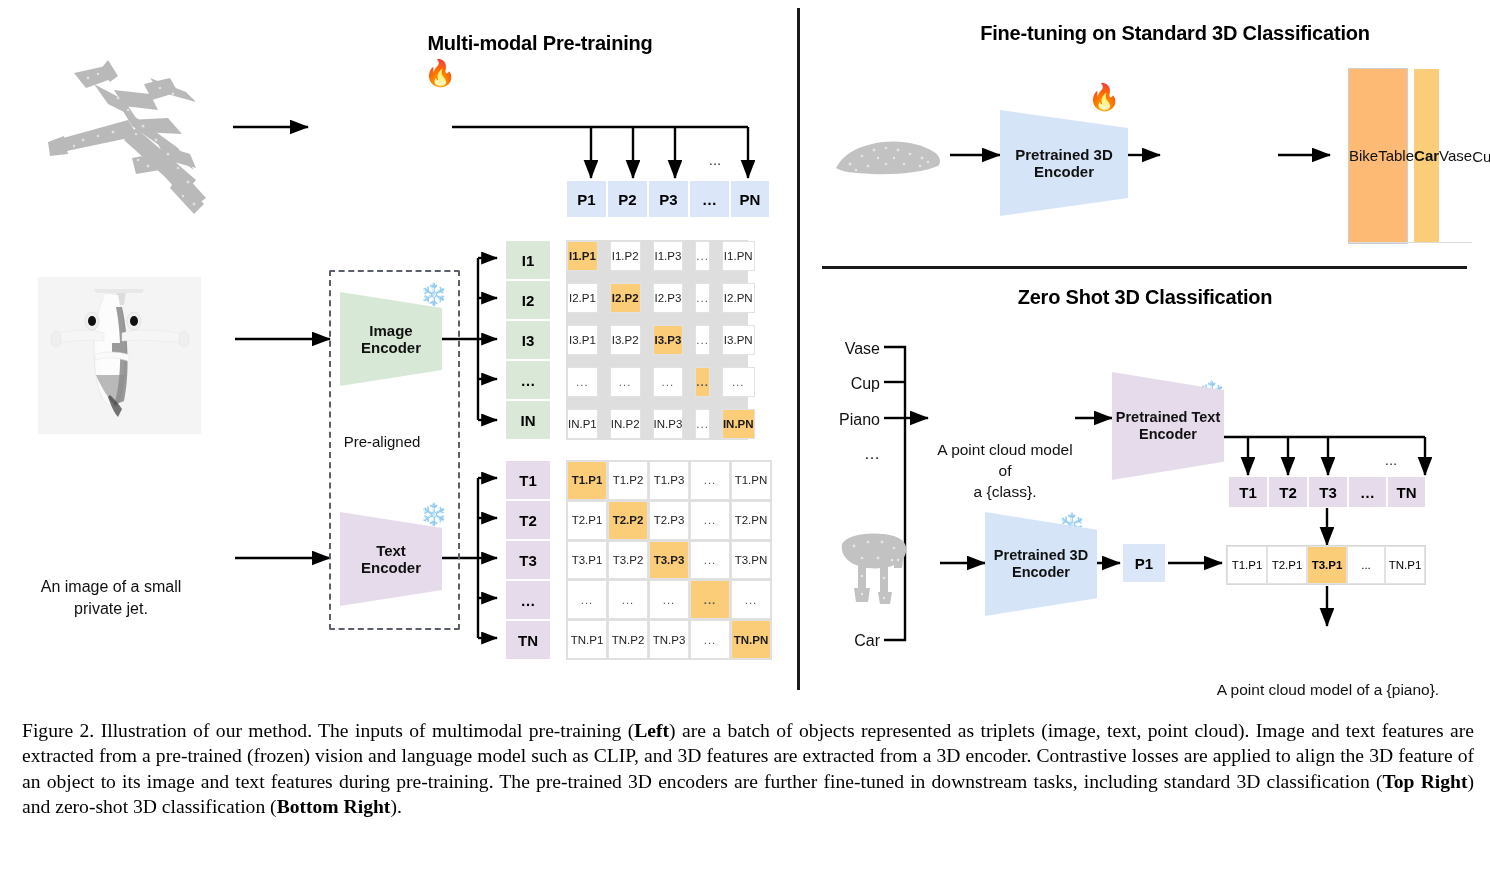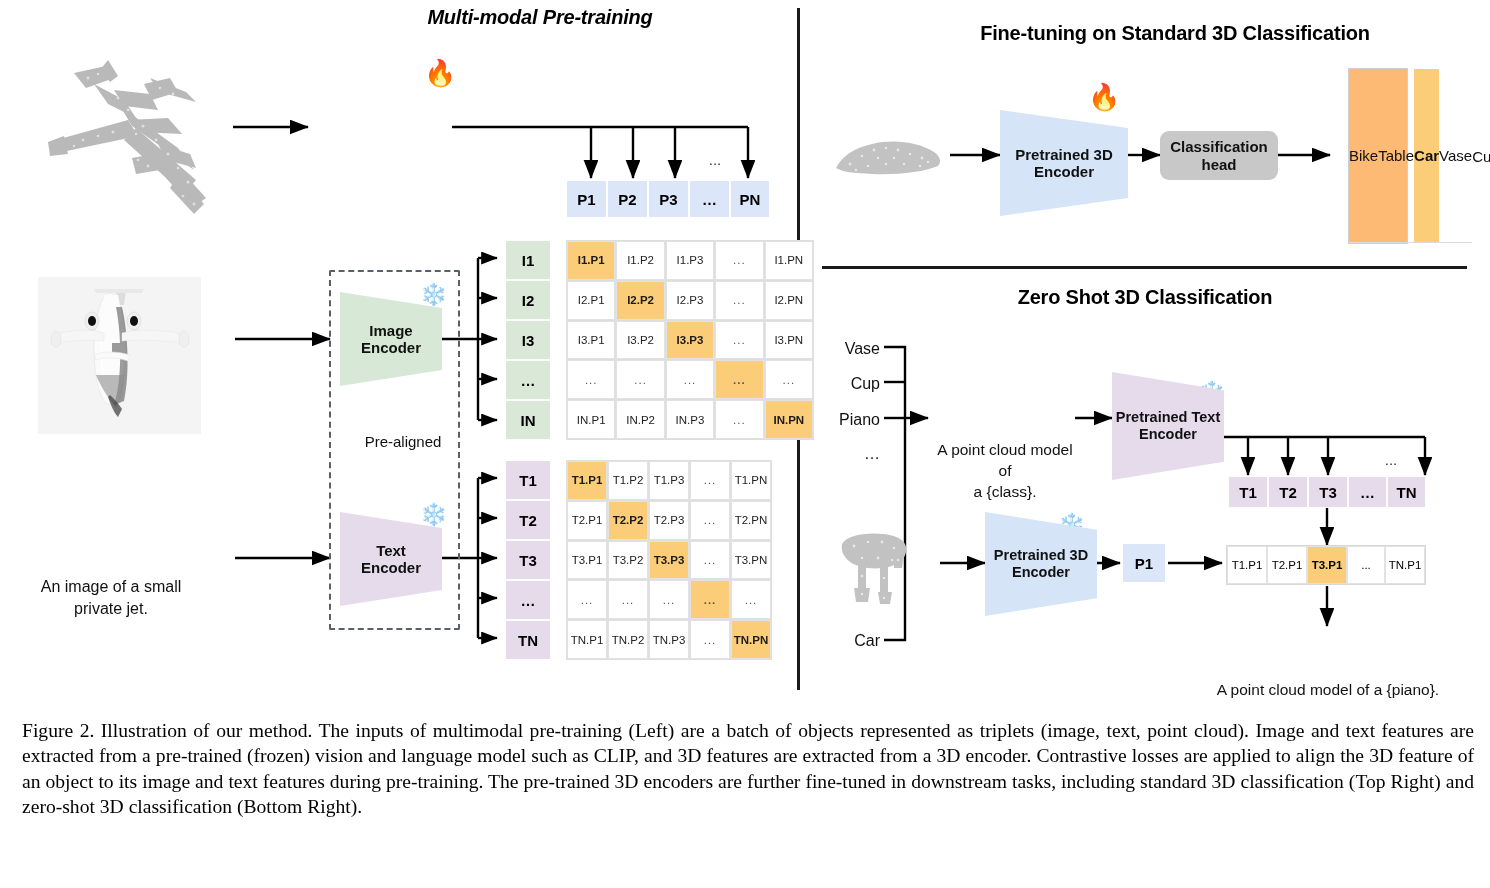--- a/index.html
+++ b/index.html
@@ -71,21 +71,21 @@
   
   .dashgrp{position:absolute;border:2px dashed #5a5f6b;box-sizing:border-box;border-radius:2px;}
 
   
   .pc{position:absolute;}
   .imgbox{position:absolute;background:#f2f2f2;overflow:hidden;}
 
   
   .caption{position:absolute;left:22px;top:718px;width:1452px;font-family:"Liberation Serif",serif;
            font-size:19.6px;line-height:1.30;text-align:justify;color:#000;}
-  .caption b{font-weight:normal;}
+  .caption b{font-weight:bold;}
 </style>
 </head>
 <body>
 
 <div class="fig">
 
   <div class="vdiv"></div>
   <div class="hdiv"></div>
 
   <svg class="ov" viewBox="0 0 1490 888">
@@ -149,21 +149,21 @@
       <line x1="940" y1="563" x2="985" y2="563" marker-end="url(#ah)"></line>
 
       <line x1="1078" y1="563" x2="1120" y2="563" marker-end="url(#ah)"></line>
 
       <line x1="1168" y1="563" x2="1222" y2="563" marker-end="url(#ah)"></line>
 
       <line x1="1327" y1="586" x2="1327" y2="626" marker-end="url(#ah)"></line>
     </g>
   </svg>
 
-  <div class="ptitle abs" style="left:290px;top:6px;width:500px;font-style:italic;">Multi-modal Pre-training</div>
+  <div class="ptitle abs" style="left:290px;top:32px;width:500px;">Multi-modal Pre-training</div>
 
   <svg class="pc" style="left:28px;top:48px;width:205px;height:175px;" viewBox="0 0 205 175">
     <g fill="#b9b9b9">
       <polygon points="46,25 78,18 86,30 58,40"></polygon>
       <polygon points="72,22 80,12 90,28 82,34"></polygon>
       <polygon points="66,36 96,52 108,70 80,56"></polygon>
       <polygon points="86,42 122,46 130,62 96,58"></polygon>
       <polygon points="92,58 150,100 166,122 104,78"></polygon>
       <polygon points="100,72 140,70 154,86 112,84"></polygon>
       <polygon points="116,36 142,30 150,44 124,52"></polygon>
@@ -235,21 +235,21 @@
       <path d="M70,120 C74,132 78,138 80,140 L84,132 C80,126 76,122 72,118 Z" fill="#3a3a3a" opacity="0.7"></path>
     </svg>
   </div>
 
   <div class="txt c" style="left:16px;top:536px;width:190px;font-size:16px;">
     <span style="white-space:pre-line;">An image of a small
 private jet.</span>
   </div>
 
   <div class="dashgrp" style="left:329px;top:270px;width:131px;height:360px;"></div>
-  <div class="txt" style="left:348px;top:432px;width:110px;text-align:center;font-size:15px;">Pre-aligned</div>
+  <div class="txt" style="left:327px;top:432px;width:110px;text-align:center;font-size:15px;">Pre-aligned</div>
 
   <div class="trap green" style="left:340px;top:292px;width:102px;height:94px;font-size:15px;">
     <div class="shape"></div>
     <div class="tlabel" style="white-space:pre-line;">Image
 Encoder</div>
   </div>
   <div class="snow" style="left:420px;top:284px;">❄️</div>
 
   <div class="trap purp" style="left:340px;top:512px;width:102px;height:94px;font-size:15px;text-align:center;">
     <div class="shape"></div>
@@ -267,21 +267,21 @@
   </div>
 
   <div class="labcol purple" style="left:505px;top:460px;width:46px;height:200px;">
     <div class="lc" style="height:40px;">T1</div>
     <div class="lc" style="height:40px;">T2</div>
     <div class="lc" style="height:40px;">T3</div>
     <div class="lc" style="height:40px;">…</div>
     <div class="lc" style="height:40px;">TN</div>
   </div>
 
-  <div class="matrix" id="image-matrix" style="left:566px;top:240px;width:248px;height:200px;grid-template-columns:repeat(5,1fr);gap:1px;">
+  <div class="matrix" id="image-matrix" style="left:566px;top:240px;width:182px;height:200px;grid-template-columns:repeat(5,1fr);gap:12px;">
       <div class="mc hl">I1.P1</div>
       <div class="mc">I1.P2</div>
       <div class="mc">I1.P3</div>
       <div class="mc dots">...</div>
       <div class="mc">I1.PN</div>
       <div class="mc">I2.P1</div>
       <div class="mc hl">I2.P2</div>
       <div class="mc">I2.P3</div>
       <div class="mc dots">...</div>
       <div class="mc">I2.PN</div>
@@ -355,24 +355,20 @@
     </g>
   </svg>
 
   <div class="trap blue" style="left:1000px;top:110px;width:128px;height:106px;font-size:15px;">
     <div class="shape"></div>
     <div class="tlabel" style="white-space:pre-line;">Pretrained 3D
 Encoder</div>
   </div>
   <div class="flame" style="left:1088px;top:84px;">🔥</div>
 
-  <div class="gbox" style="left:1160px;top:131px;width:118px;height:49px;">
-    <span style="white-space:pre-line;">Classification
-head</span>
-  </div>
 
   <div class="clist" style="left:1348px;top:68px;width:60px;height:176px;">
     <div class="ci">Bike</div>
     <div class="ci">Table</div>
     <div class="ci sel">Car</div>
     <div class="ci">Vase</div>
     <div class="ci">Cup</div>
   </div>
 
   <div class="ptitle abs" style="left:890px;top:286px;width:510px;">Zero Shot 3D Classification</div>

